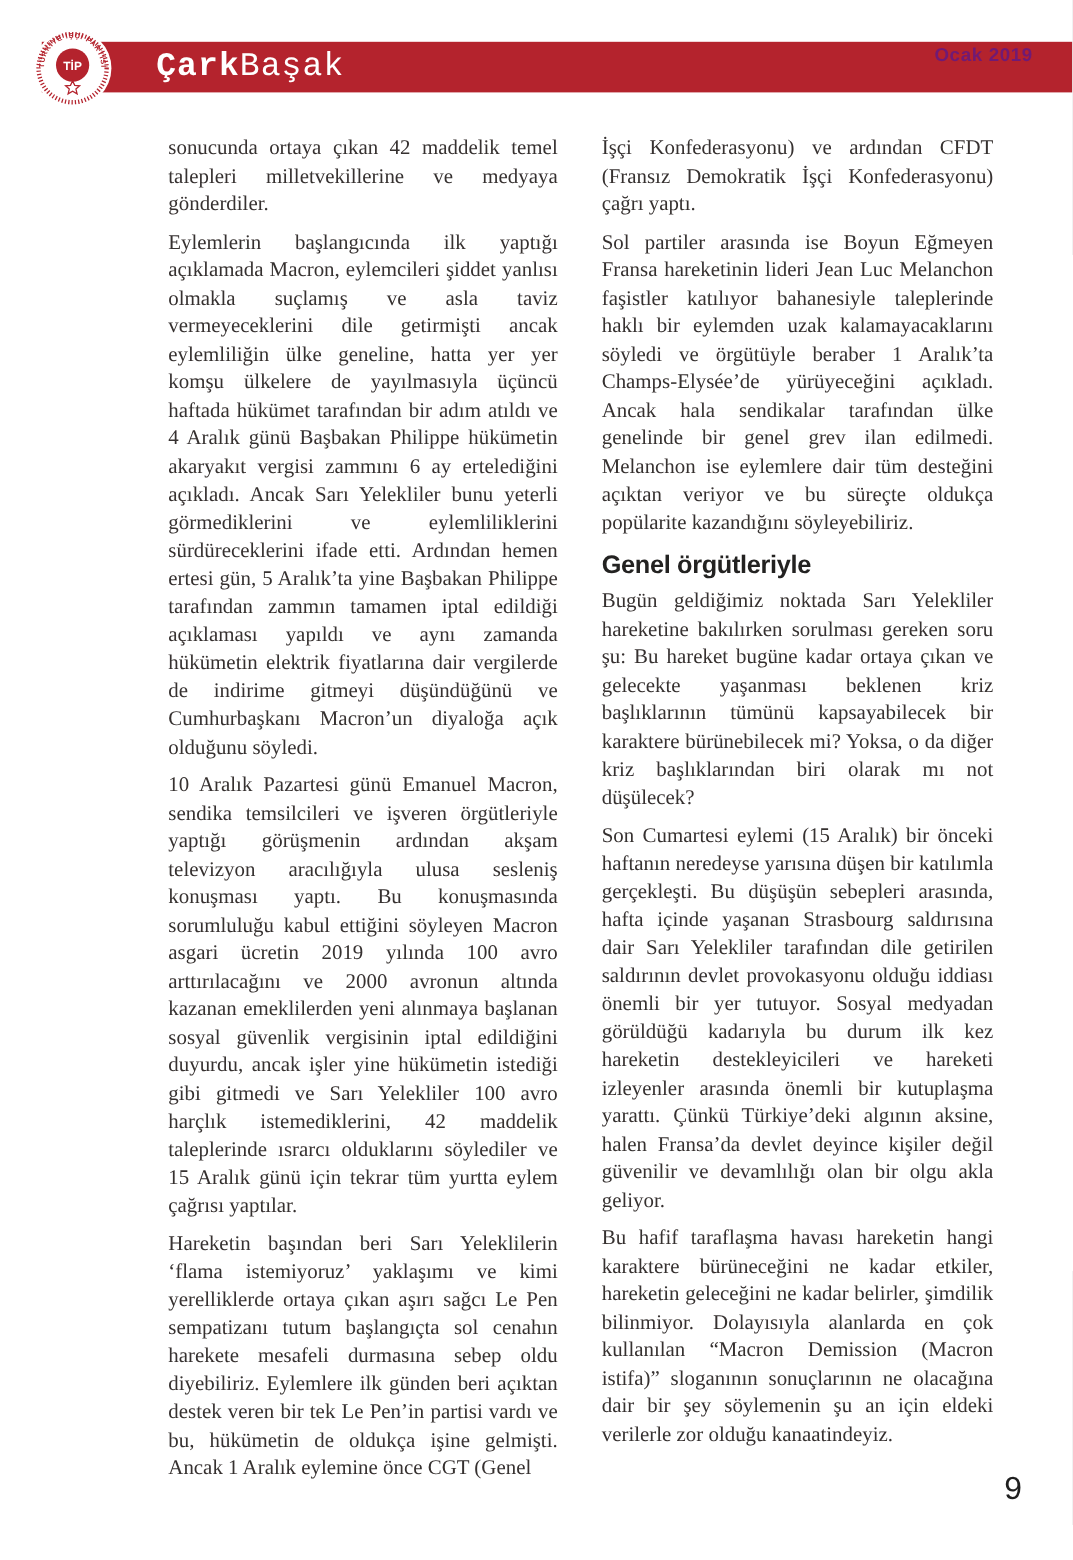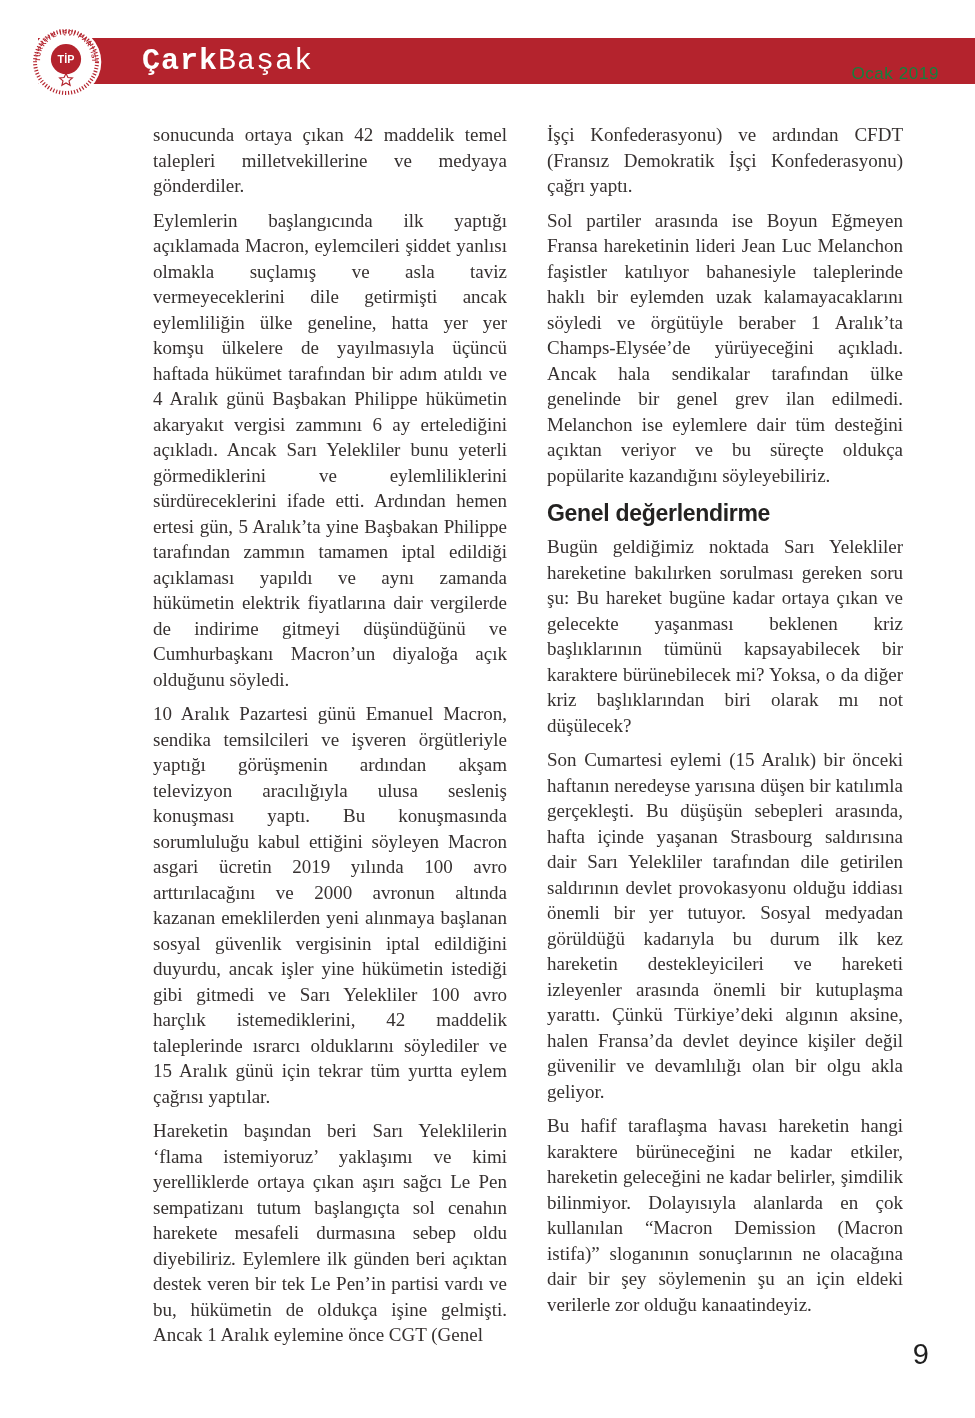--- a/index.html
+++ b/index.html
@@ -44,26 +44,26 @@
     font-size: 30px;
     letter-spacing: 1px;
     white-space: nowrap;
     margin-left: 32px;
   }
   .masthead-title .t-bold { font-weight: 700; }
   .masthead-title .t-light { font-weight: 400; }
   .issue-date {
     position: absolute;
     right: 36px;
-    top: 52px;
+    top: 28px;
     height: 44px;
     line-height: 44px;
-    color: #15803d;
+    color: #701a75;
     font-size: 17px;
-    font-weight: 400;
+    font-weight: 700;
     letter-spacing: 0.6px;
   }
   
   .col {
     position: absolute;
     top: 122px;
     font-family: "Liberation Serif", "DejaVu Serif", serif;
     font-size: 19px;
     line-height: 25.5px;
     color: #363130;
@@ -126,21 +126,21 @@
   <div class="col col-left">
     <p lang="tr">sonucunda ortaya çıkan 42 maddelik temel talepleri milletvekillerine ve medyaya gönderdiler.</p>
     <p lang="tr">Eylemlerin başlangıcında ilk yaptığı açıklamada Macron, eylemcileri şiddet yanlısı olmakla suçlamış ve asla taviz vermeyeceklerini dile getirmişti ancak eylemliliğin ülke geneline, hatta yer yer komşu ülkelere de yayılmasıyla üçüncü haftada hükümet tarafından bir adım atıldı ve 4 Aralık günü Başbakan Philippe hükümetin akaryakıt vergisi zammını 6 ay ertelediğini açıkladı. Ancak Sarı Yelekliler bunu yeterli görmediklerini ve eylemliliklerini sürdüreceklerini ifade etti. Ardından hemen ertesi gün, 5 Aralık’ta yine Başbakan Philippe tarafından zammın tamamen iptal edildiği açıklaması yapıldı ve aynı zamanda hükümetin elektrik fiyatlarına dair vergilerde de indirime gitmeyi düşündüğünü ve Cumhurbaşkanı Macron’un diyaloğa açık olduğunu söyledi.</p>
     <p lang="tr">10 Aralık Pazartesi günü Emanuel Macron, sendika temsilcileri ve işveren örgütleriyle yaptığı görüşmenin ardından akşam televizyon aracılığıyla ulusa sesleniş konuşması yaptı. Bu konuşmasında sorumluluğu kabul ettiğini söyleyen Macron asgari ücretin 2019 yılında 100 avro arttırılacağını ve 2000 avronun altında kazanan emeklilerden yeni alınmaya başlanan sosyal güvenlik vergisinin iptal edildiğini duyurdu, ancak işler yine hükümetin istediği gibi gitmedi ve Sarı Yelekliler 100 avro harçlık istemediklerini, 42 maddelik taleplerinde ısrarcı olduklarını söylediler ve 15 Aralık günü için tekrar tüm yurtta eylem çağrısı yaptılar.</p>
     <p lang="tr">Hareketin başından beri Sarı Yeleklilerin ‘flama istemiyoruz’ yaklaşımı ve kimi yerelliklerde ortaya çıkan aşırı sağcı Le Pen sempatizanı tutum başlangıçta sol cenahın harekete mesafeli durmasına sebep oldu diyebiliriz. Eylemlere ilk günden beri açıktan destek veren bir tek Le Pen’in partisi vardı ve bu, hükümetin de oldukça işine gelmişti. Ancak 1 Aralık eylemine önce CGT (Genel</p>
   </div>
 
   <div class="col col-right">
     <p lang="tr">İşçi Konfederasyonu) ve ardından CFDT (Fransız Demokratik İşçi Konfederasyonu) çağrı yaptı.</p>
     <p lang="tr">Sol partiler arasında ise Boyun Eğmeyen Fransa hareketinin lideri Jean Luc Melanchon faşistler katılıyor bahanesiyle taleplerinde haklı bir eylemden uzak kalamayacaklarını söyledi ve örgütüyle beraber 1 Aralık’ta Champs-Elysée’de yürüyeceğini açıkladı. Ancak hala sendikalar tarafından ülke genelinde bir genel grev ilan edilmedi. Melanchon ise eylemlere dair tüm desteğini açıktan veriyor ve bu süreçte oldukça popülarite kazandığını söyleyebiliriz.</p>
-    <h2>Genel değerlendirme</h2>
+    <h2>Genel örgütleriyle</h2>
     <p lang="tr">Bugün geldiğimiz noktada Sarı Yelekliler hareketine bakılırken sorulması gereken soru şu: Bu hareket bugüne kadar ortaya çıkan ve gelecekte yaşanması beklenen kriz başlıklarının tümünü kapsayabilecek bir karaktere bürünebilecek mi? Yoksa, o da diğer kriz başlıklarından biri olarak mı not düşülecek?</p>
     <p lang="tr">Son Cumartesi eylemi (15 Aralık) bir önceki haftanın neredeyse yarısına düşen bir katılımla gerçekleşti. Bu düşüşün sebepleri arasında, hafta içinde yaşanan Strasbourg saldırısına dair Sarı Yelekliler tarafından dile getirilen saldırının devlet provokasyonu olduğu iddiası önemli bir yer tutuyor. Sosyal medyadan görüldüğü kadarıyla bu durum ilk kez hareketin destekleyicileri ve hareketi izleyenler arasında önemli bir kutuplaşma yarattı. Çünkü Türkiye’deki algının aksine, halen Fransa’da devlet deyince kişiler değil güvenilir ve devamlılığı olan bir olgu akla geliyor.</p>
     <p lang="tr">Bu hafif taraflaşma havası hareketin hangi karaktere bürüneceğini ne kadar etkiler, hareketin geleceğini ne kadar belirler, şimdilik bilinmiyor. Dolayısıyla alanlarda en çok kullanılan “Macron Demission (Macron istifa)” sloganının sonuçlarının ne olacağına dair bir şey söylemenin şu an için eldeki verilerle zor olduğu kanaatindeyiz.</p>
   </div>
 
   <div class="page-number">9</div>
 
 </div>
 
 </body></html>

